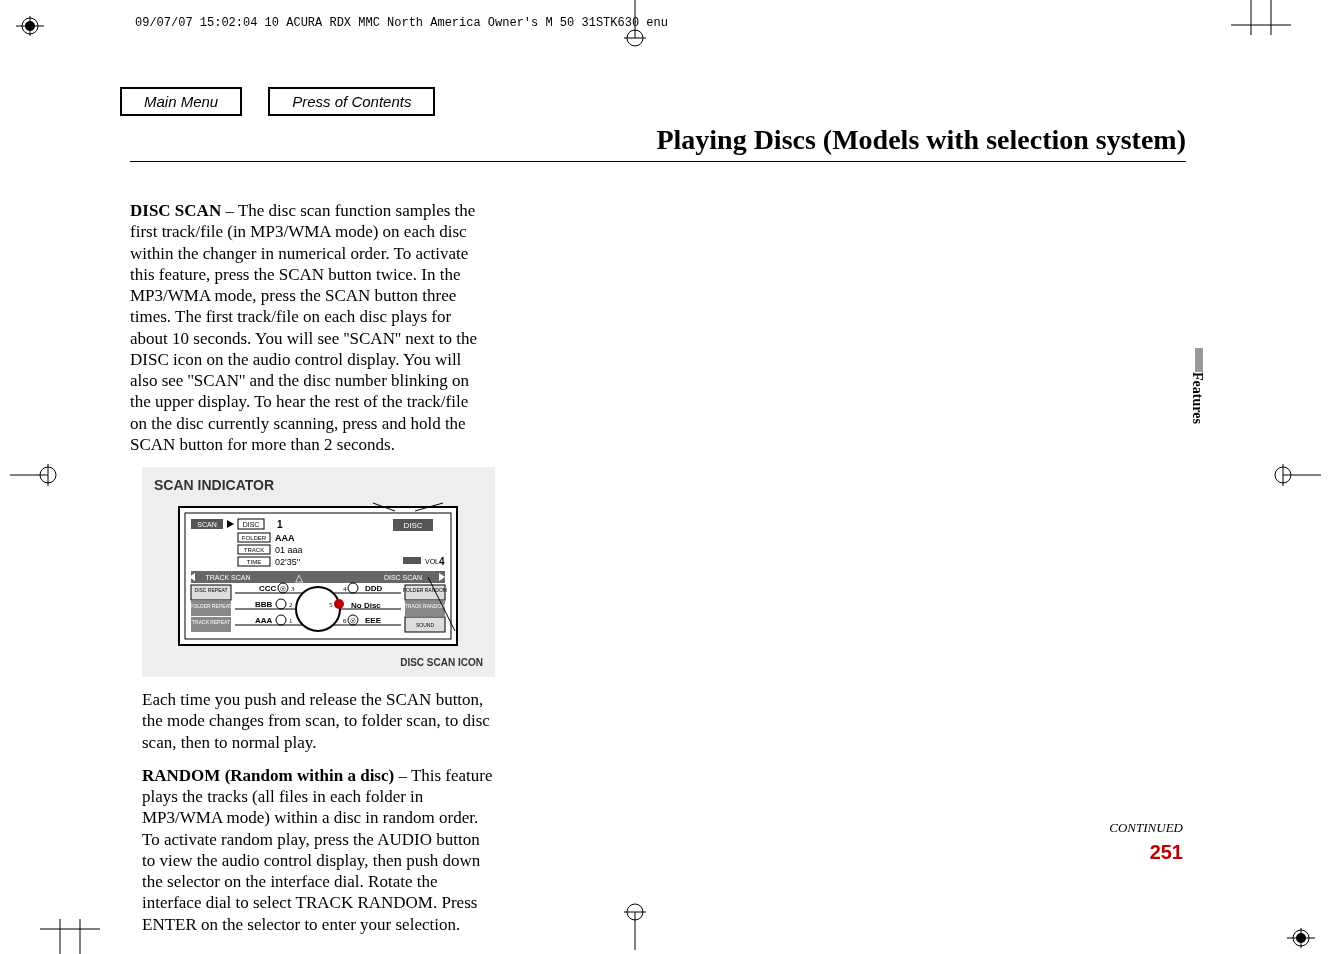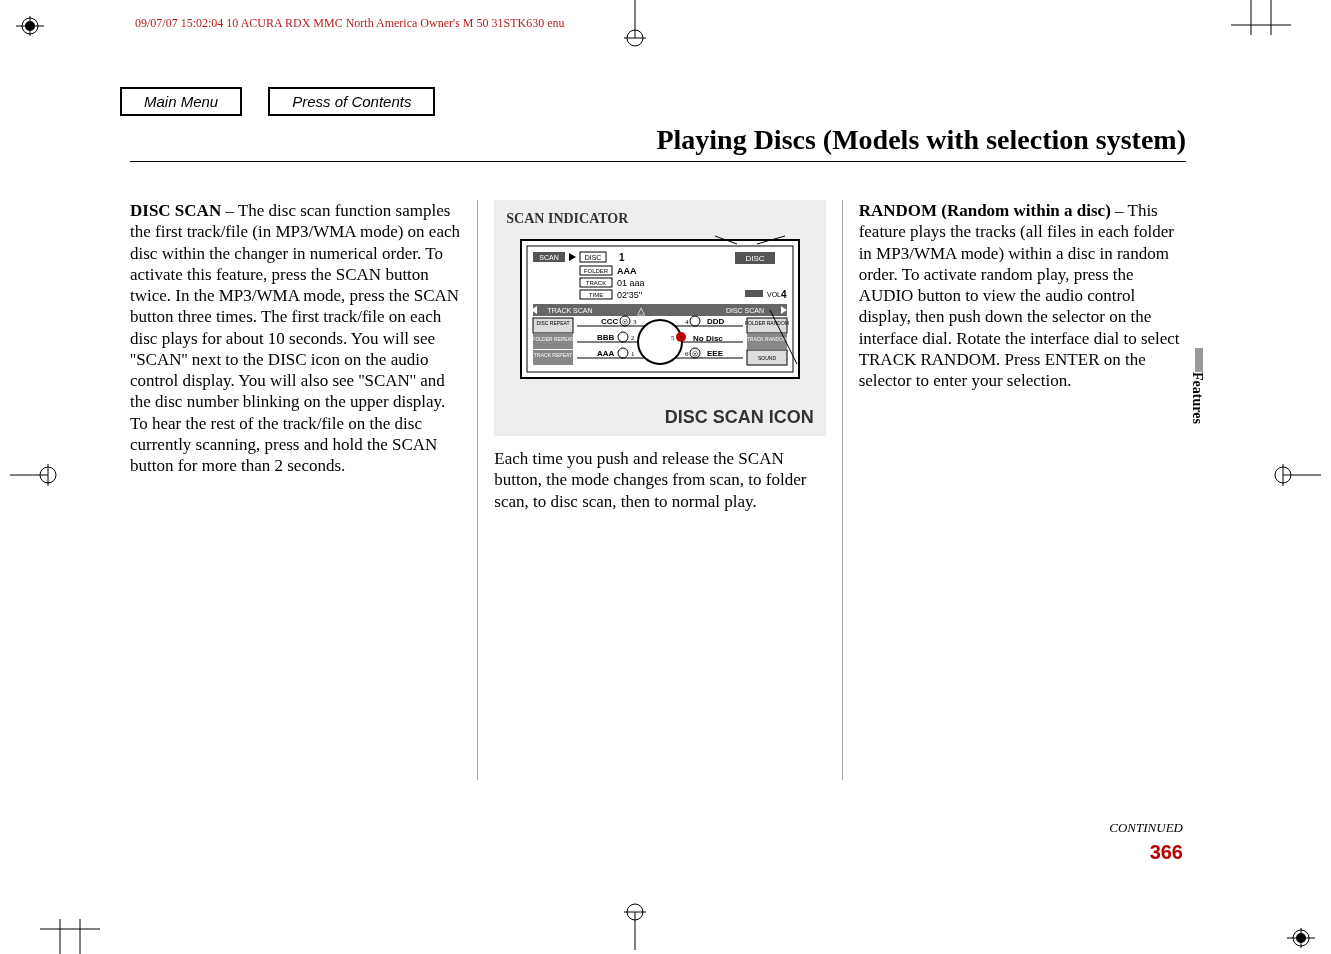--- a/index.html
+++ b/index.html
@@ -9,23 +9,23 @@
     font-family: Georgia, "Times New Roman", serif;
     width: 1331px;
     height: 954px;
     position: relative;
     color: #000;
   }
   .print-header {
     position: absolute;
     top: 16px;
     left: 135px;
-    font-family: Liberation Serif, serif;
+    font-family: Liberation Mono, monospace;
     font-size: 12px;
-    color: #b91c1c;
+    color: #000000;
   }
   .crop-top-left {
     position: absolute;
     top: 16px;
     left: 10px;
     width: 40px;
     height: 20px;
   }
   .crop-bottom-right {
     position: absolute;
@@ -98,20 +98,21 @@
     height: 1px;
     background: #000;
   }
   .content {
     position: absolute;
     top: 200px;
     left: 130px;
     width: 1060px;
     display: flex;
     height: 580px;
+    flex-direction: column;
   }
   .col {
     width: 33.3%;
     font-size: 17px;
     line-height: 1.25;
     padding-right: 12px;
     padding-left: 12px;
   }
   .col1 { padding-left: 0; }
   .col2 { }
@@ -120,33 +121,33 @@
     width: 1px;
     background: #aaa;
     margin: 0 4px;
   }
   .figure-box {
     background: #eee;
     padding: 10px 12px 8px 12px;
     margin-bottom: 12px;
   }
   .figure-title {
-    font-family: Liberation Serif, serif;
+    font-family: Liberation Sans, sans-serif;
     font-weight: bold;
     font-size: 14px;
     color: #333;
     margin-bottom: 6px;
   }
   .figure-caption {
     font-family: Arial, sans-serif;
     font-weight: bold;
-    font-size: 18px;
+    font-size: 10px;
     color: #333;
     text-align: right;
-    margin-top: 22px;
+    margin-top: 6px;
   }
   .screen-svg {
     display: block;
     margin: 0 auto;
   }
   .side-tab {
     position: absolute;
     top: 348px;
     right: 128px;
     width: 22px;
@@ -364,13 +365,13 @@
     </p>
   </div>
 </div>
 
 <div class="side-tab">
   <div class="bg"></div>
   <div class="side-label">Features</div>
 </div>
 
 <div class="continued">CONTINUED</div>
-<div class="page-num">366</div>
+<div class="page-num">251</div>
 
 </body></html>

